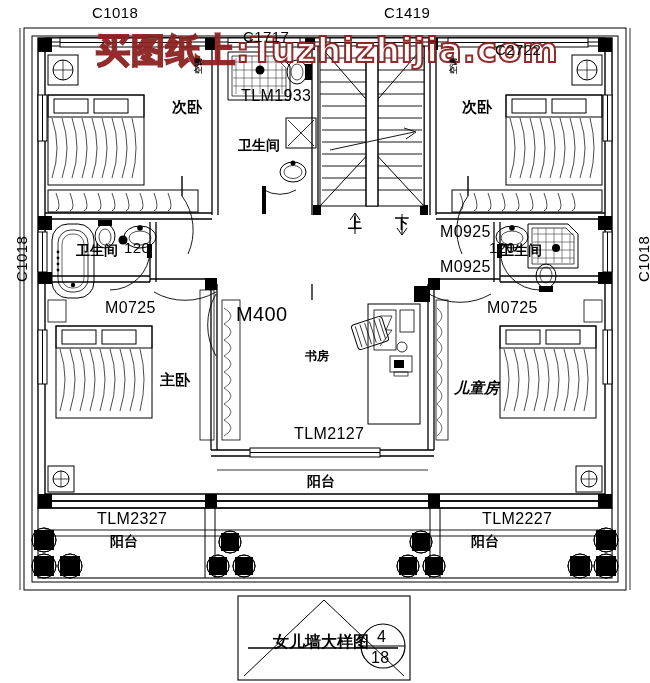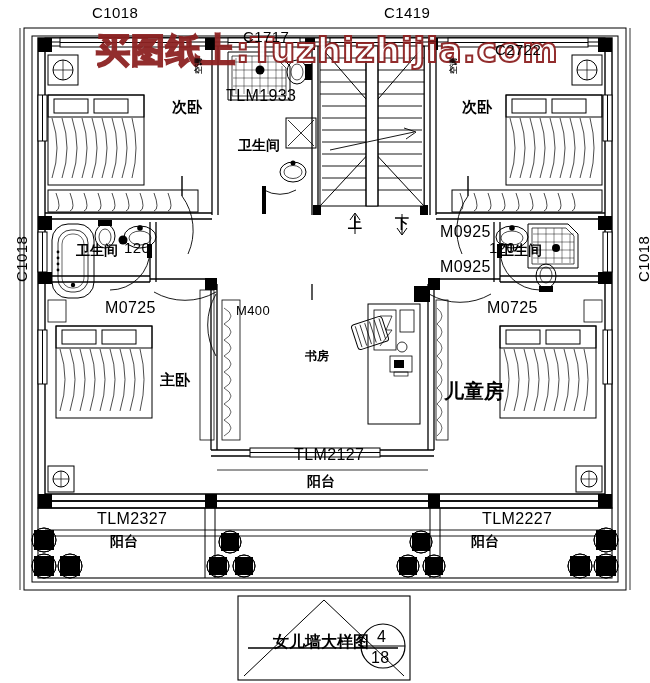--- a/index.html
+++ b/index.html
@@ -467,39 +467,39 @@
 
 <div class="wm">买图纸上:Tuzhizhijia.com</div>
 
 <div class="lbl cn" style="left:172px;top:100px;font-size:15px;">次卧</div>
 <div class="lbl cn" style="left:462px;top:100px;font-size:15px;">次卧</div>
 <div class="lbl cn" style="left:238px;top:138px;font-size:14px;">卫生间</div>
 <div class="lbl cn" style="left:76px;top:243px;font-size:14px;">卫生间</div>
 <div class="lbl cn" style="left:500px;top:243px;font-size:14px;">卫生间</div>
 <div class="lbl cn" style="left:160px;top:374px;font-size:15px;font-family:Liberation Mono, monospace;">主卧</div>
 <div class="lbl cn" style="left:305px;top:350px;font-size:12px;">书房</div>
-<div class="lbl cn" style="left:444px;top:381px;font-size:20px;">儿童房</div>
+<div class="lbl cn" style="left:454px;top:381px;font-size:15px;font-style:italic;">儿童房</div>
 <div class="lbl cn" style="left:307px;top:474px;font-size:14px;">阳台</div>
 <div class="lbl cn" style="left:110px;top:534px;font-size:14px;">阳台</div>
 <div class="lbl cn" style="left:471px;top:534px;font-size:14px;">阳台</div>
 
 <div class="lbl code vert" style="left:14px;top:282px;font-size:15px;">C1018</div>
 <div class="lbl code vert" style="left:636px;top:282px;font-size:15px;">C1018</div>
 <div class="lbl code" style="left:243px;top:5px;font-size:15px;margin-top:24px;">C1717</div>
 <div class="lbl code" style="left:368px;top:5px;font-size:15px;margin-left:16px;">C1419</div>
 <div class="lbl code" style="left:495px;top:5px;font-size:15px;margin-top:37px;">C2722</div>
 <div class="lbl code" style="left:92px;top:5px;font-size:15px;">C1018</div>
 
-<div class="lbl code" style="left:226px;top:88px;font-size:16px;">TLM1933</div>
+<div class="lbl code" style="left:241px;top:88px;font-size:16px;">TLM1933</div>
 <div class="lbl code" style="left:440px;top:224px;font-size:16px;">M0925</div>
 <div class="lbl code" style="left:440px;top:259px;font-size:16px;">M0925</div>
 <div class="lbl code" style="left:105px;top:300px;font-size:16px;">M0725</div>
 <div class="lbl code" style="left:487px;top:300px;font-size:16px;">M0725</div>
-<div class="lbl code" style="left:236px;top:304px;font-size:13px;">M400</div>
-<div class="lbl code" style="left:294px;top:447px;font-size:16px;">TLM2127</div>
+<div class="lbl code" style="left:236px;top:304px;font-size:20px;">M400</div>
+<div class="lbl code" style="left:294px;top:426px;font-size:16px;">TLM2127</div>
 <div class="lbl code" style="left:97px;top:511px;font-size:16px;">TLM2327</div>
 <div class="lbl code" style="left:482px;top:511px;font-size:16px;">TLM2227</div>
 
 <div class="lbl cn" style="left:348px;top:216px;font-size:14px;">上</div>
 <div class="lbl cn" style="left:395px;top:216px;font-size:14px;">下</div>
 
 <div class="lbl cn vert" style="left:195px;top:74px;font-size:8px;">空调</div>
 <div class="lbl cn vert" style="left:450px;top:74px;font-size:8px;">空调</div>
 <div class="lbl code" style="left:124px;top:240px;font-size:15px;">120</div>
 <div class="lbl code" style="left:489px;top:240px;font-size:15px;">120</div>

